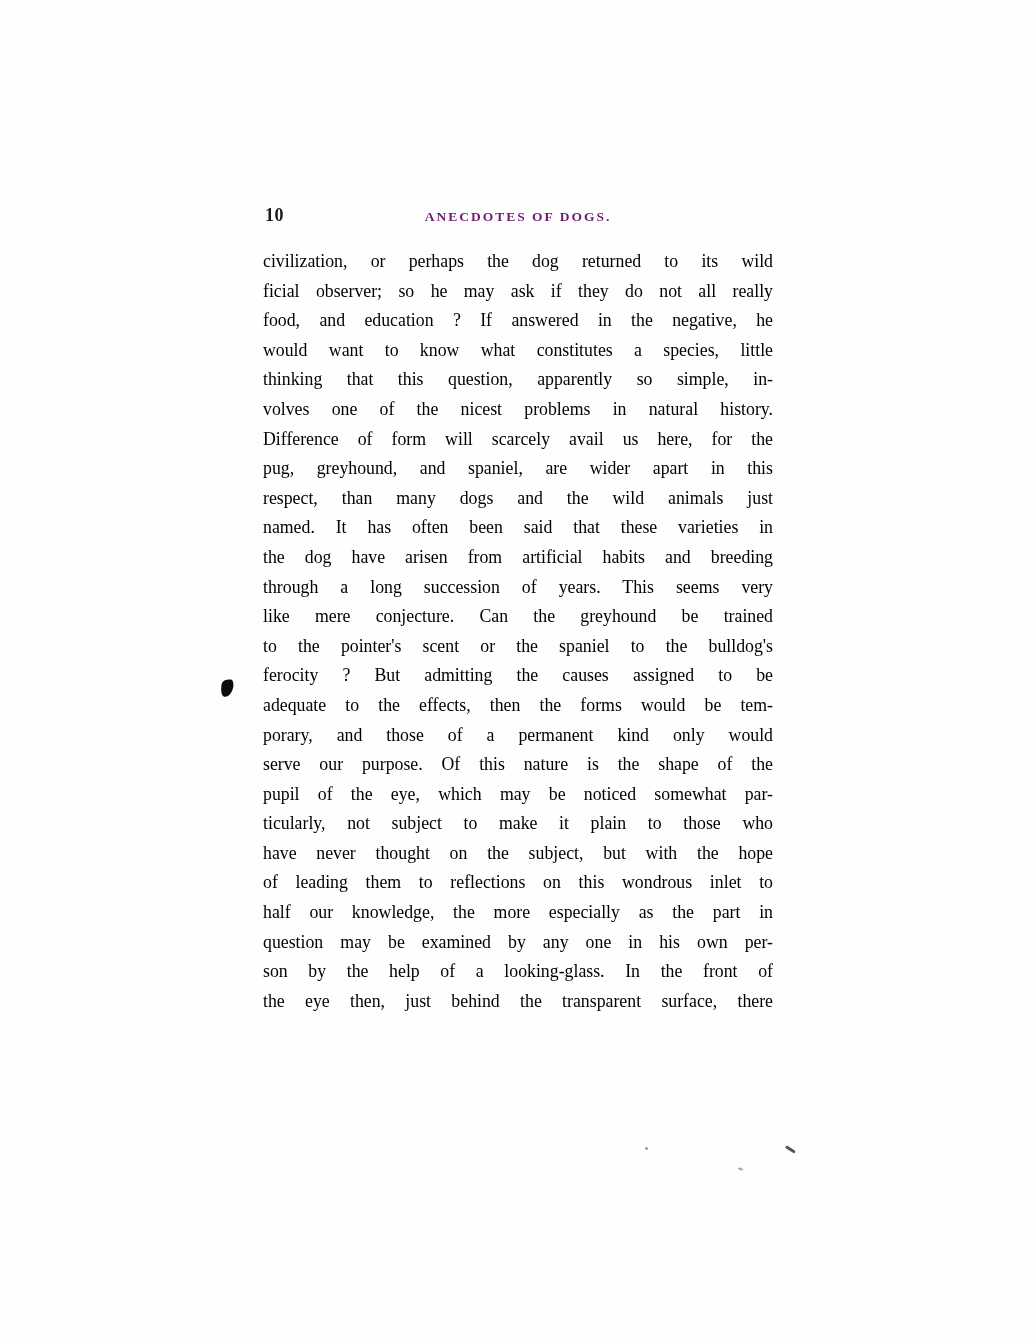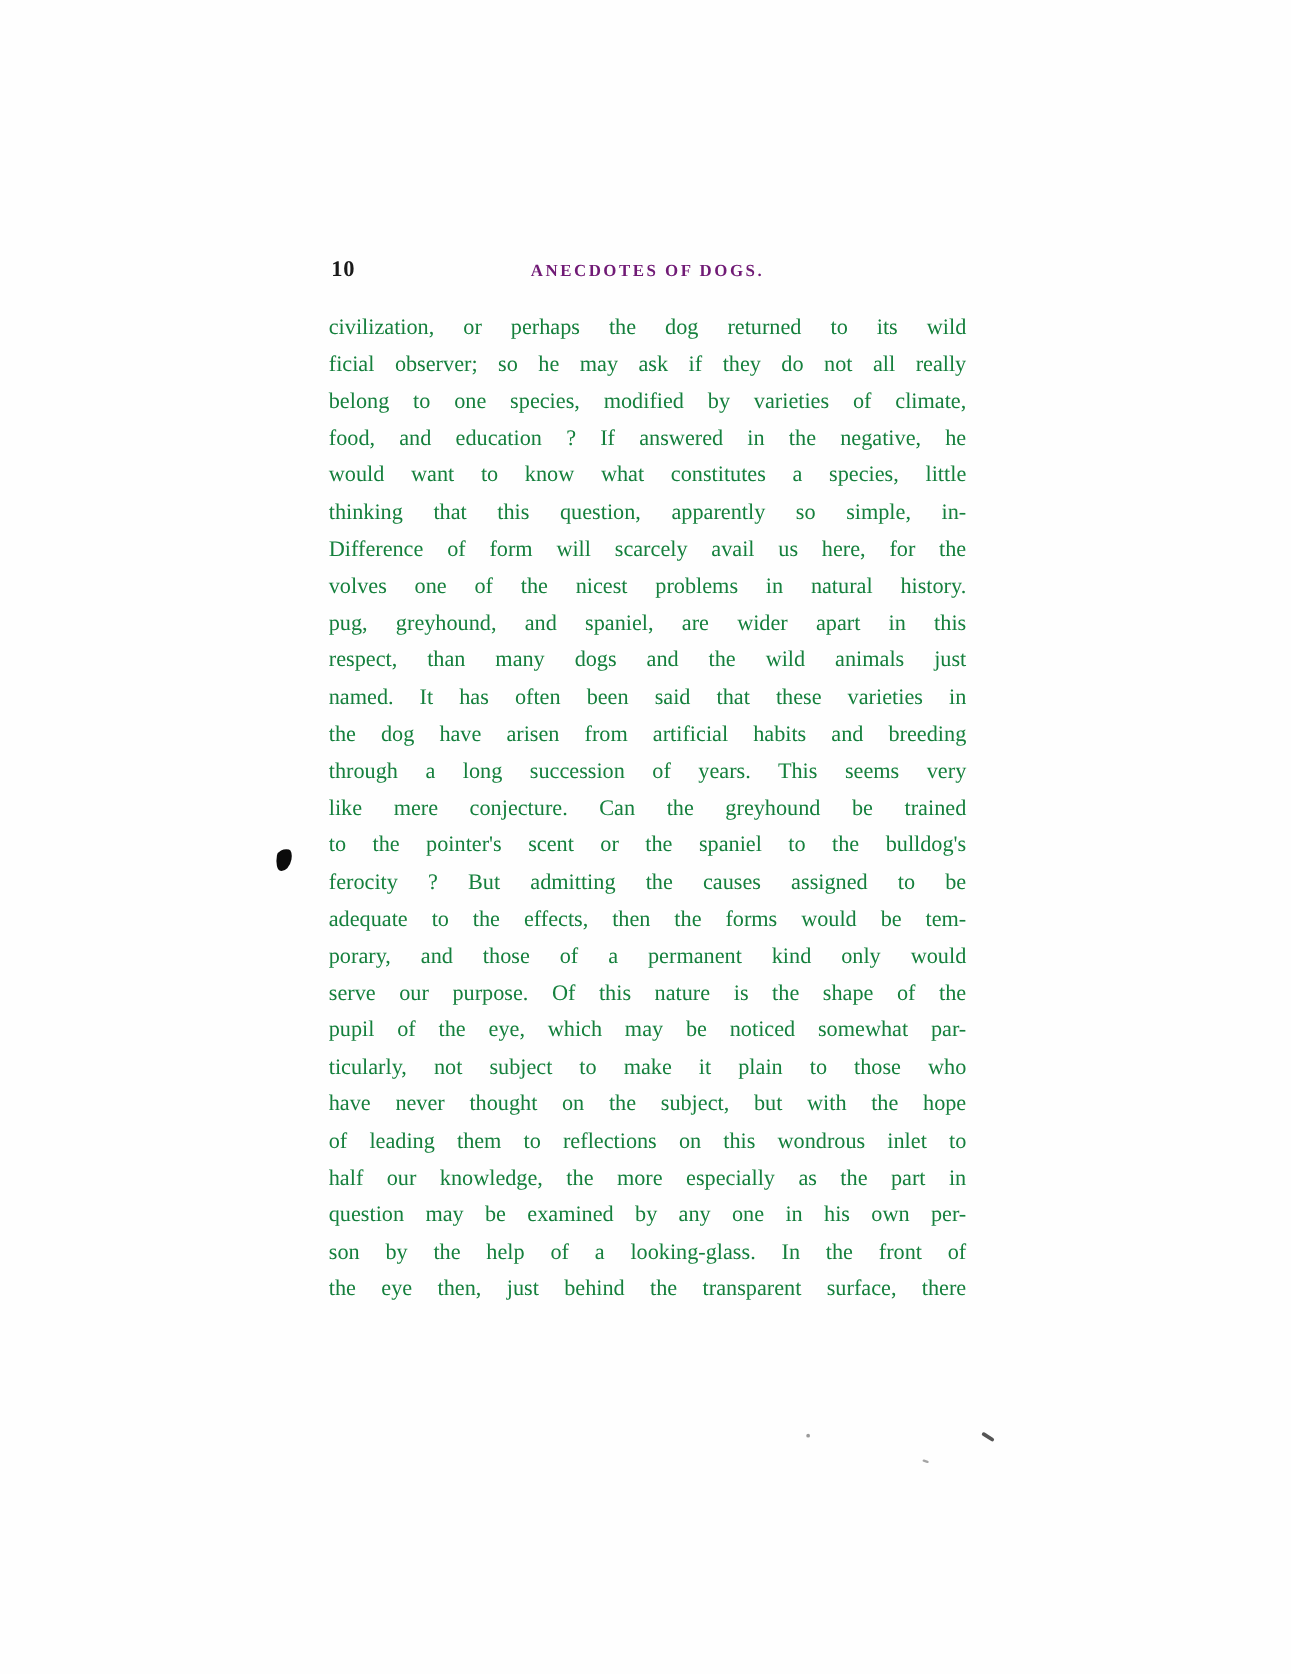--- a/index.html
+++ b/index.html
@@ -48,21 +48,21 @@
     top: 247px;
     left: 263px;
     width: 510px;
   }
   .line {
     font-size: 17.8px;
     line-height: 29.6px;
     text-align: justify;
     text-align-last: justify;
     word-spacing: 1.5px;
-    color: #15803d;
+    color: #000000;
   }
   .inkblot {
     position: absolute;
     left: 221px;
     top: 679px;
     width: 12px;
     height: 18px;
     background: #0b0b0b;
     border-radius: 72% 28% 60% 40% / 35% 42% 58% 65%;
     transform: rotate(10deg);
@@ -98,26 +98,25 @@
 <div class="page">
 
   <div class="header">
     <span class="pagenum">10</span>
     <span class="runhead">ANECDOTES OF DOGS.</span>
   </div>
 
   <div class="body-text">
       <div class="line">civilization, or perhaps the dog returned to its wild</div>
       <div class="line">ficial observer; so he may ask if they do not all really</div>
-      <div class="line">belong to one species, modified by varieties of climate,</div>
       <div class="line">food, and education ?  If answered in the negative, he</div>
       <div class="line">would want to know what constitutes a species, little</div>
       <div class="line">thinking that this question, apparently so simple, in-</div>
+      <div class="line">volves one of the nicest problems in natural history.</div>
       <div class="line">Difference of form will scarcely avail us here, for the</div>
-      <div class="line">volves one of the nicest problems in natural history.</div>
       <div class="line">pug, greyhound, and spaniel, are wider apart in this</div>
       <div class="line">respect, than many dogs and the wild animals just</div>
       <div class="line">named.  It has often been said that these varieties in</div>
       <div class="line">the dog have arisen from artificial habits and breeding</div>
       <div class="line">through a long succession of years.  This seems very</div>
       <div class="line">like mere conjecture.  Can the greyhound be trained</div>
       <div class="line">to the pointer's scent or the spaniel to the bulldog's</div>
       <div class="line">ferocity ?  But admitting the causes assigned to be</div>
       <div class="line">adequate to the effects, then the forms would be tem-</div>
       <div class="line">porary, and those of a permanent kind only would</div>

